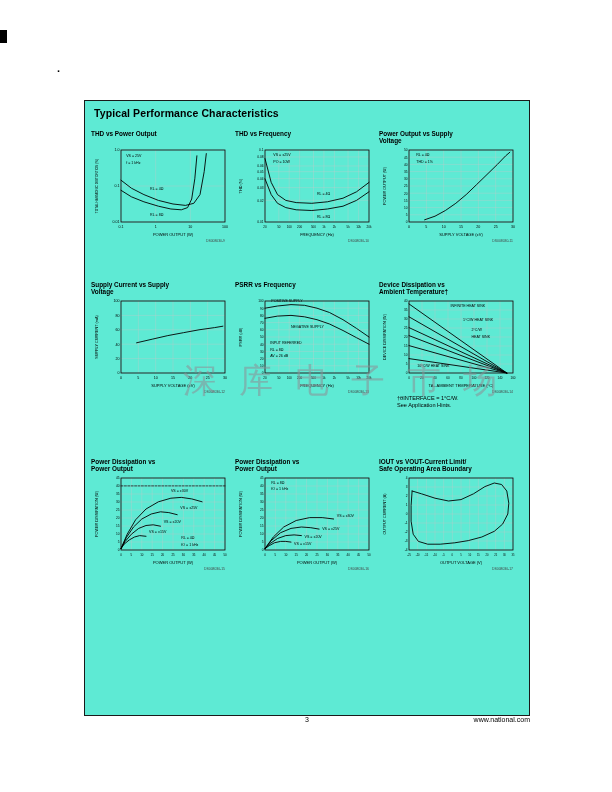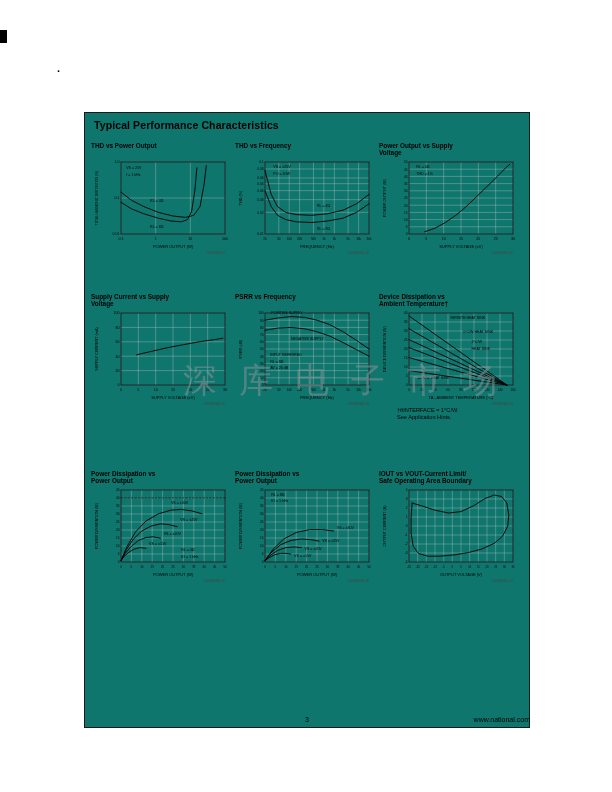--- a/index.html
+++ b/index.html
@@ -5,22 +5,22 @@
   html,body{margin:0;padding:0;}
   body{
     width:612px;height:792px;position:relative;background:#ffffff;
     font-family:"Liberation Sans", sans-serif;color:#000;
     -webkit-font-smoothing:antialiased;
   }
   .sheet{position:absolute;inset:0;background:#fff;overflow:hidden;}
   .scan-mark{position:absolute;left:0;top:30px;width:7px;height:13px;background:#000;}
   .stray-dot{position:absolute;left:57px;top:62px;font-size:11px;font-weight:bold;}
   .frame{
-    position:absolute;left:84px;top:112px;width:446px;height:616px;
-    border:1.2px solid #1a1a1a;box-sizing:border-box;background:#0f766e;
+    position:absolute;left:84px;top:100px;width:446px;height:616px;
+    border:1.2px solid #1a1a1a;box-sizing:border-box;background:#5eead4;
   }
   .page-title{position:absolute;left:9px;top:6px;font-size:10.5px;font-weight:bold;letter-spacing:0.1px;}
   .grid{position:absolute;left:6px;top:29px;width:432px;display:flex;flex-direction:column;}
   .grid-row{display:flex;}
   .grid-row:nth-child(2){margin-top:36px;}
   .grid-row:nth-child(3){margin-top:62px;}
   .cell{width:144px;position:relative;}
   .c-title{min-height:15px;font-size:6.4px;font-weight:bold;line-height:1.15;margin-bottom:2px;}
   .c-title div{white-space:nowrap;}
   .c-foot{position:absolute;left:18px;top:114px;font-size:5.6px;line-height:1.3;white-space:nowrap;}

